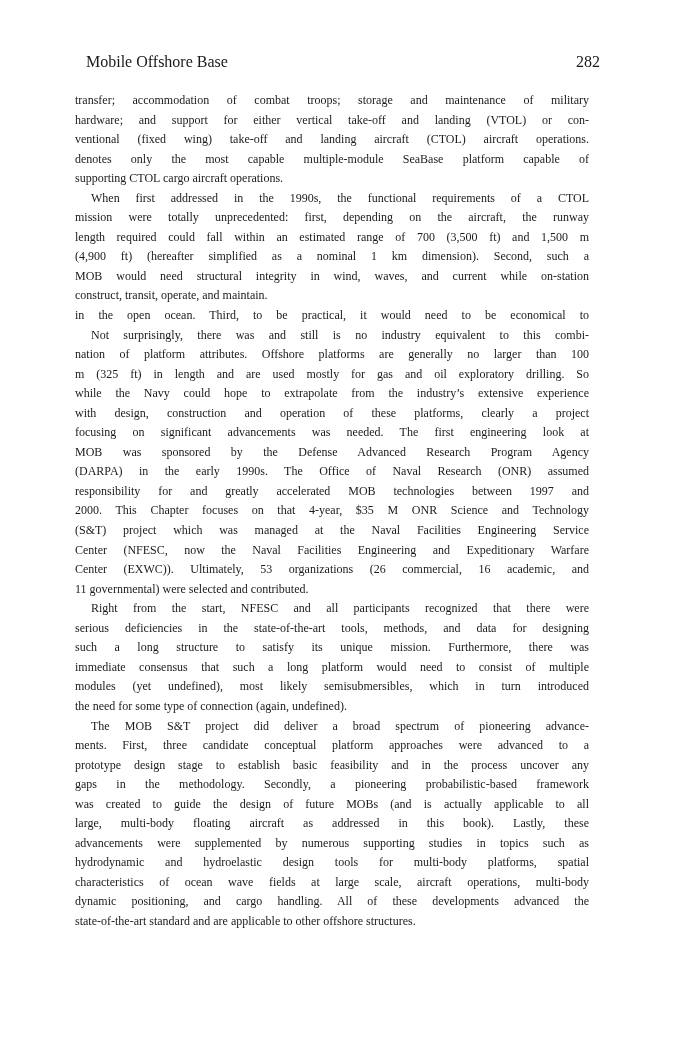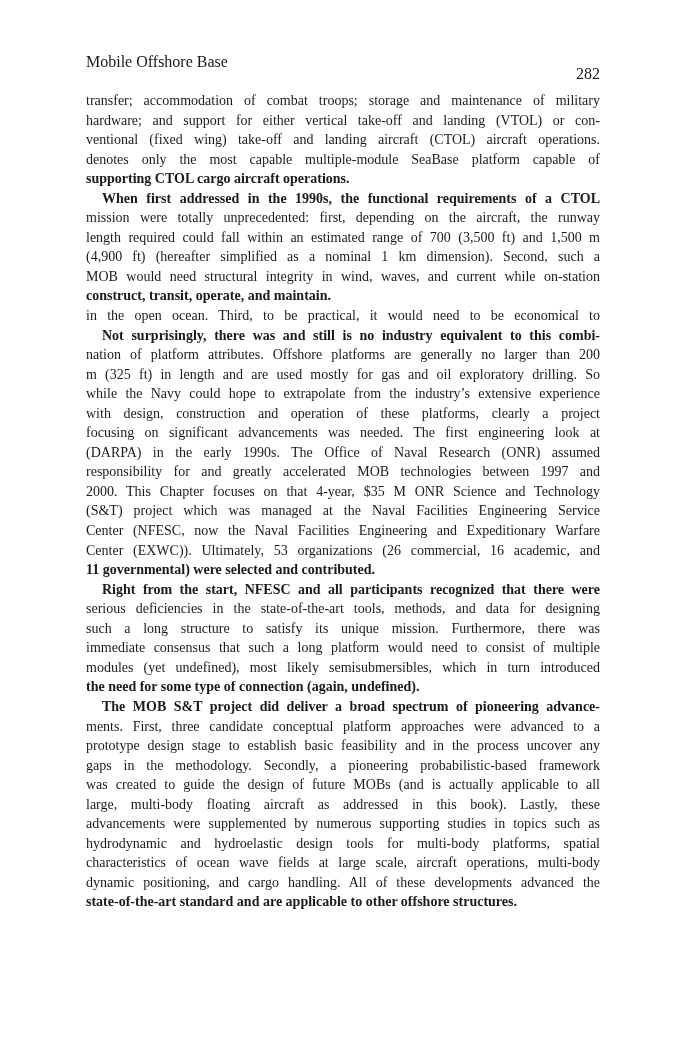--- a/index.html
+++ b/index.html
@@ -1,26 +1,26 @@
 <!DOCTYPE html>
 <html><head>
   <meta charset="utf-8">
   <style>
     html, body { margin: 0; padding: 0; background: #ffffff; }
     body { width: 683px; height: 1037px; position: relative; overflow: hidden;
       font-family: "Liberation Serif", "DejaVu Serif", serif; color: #1a1a1a; }
     .header { position: absolute; left: 86px; top: 54px; width: 514px; height: 16px;
       font-size: 16px; line-height: 16px; }
     .header .title { position: absolute; left: 0; top: 0; }
-    .header .page-num { position: absolute; right: 0; top: 12px; }
-    .body { position: absolute; left: 86px; top: 91px; width: 514px; font-size: 14px; }
+    .header .page-num { position: absolute; right: 0; top: 0; }
+    .body { position: absolute; left: 75px; top: 91px; width: 514px; font-size: 12px; }
     .line { display: block; height: 19.55px; line-height: 19.55px; white-space: nowrap;
       text-align: justify; text-align-last: justify; overflow: hidden; }
-    .line.last { text-align-last: left; font-weight: bold; }
-    .line.indent { padding-left: 16px; font-weight: bold; }
+    .line.last { text-align-last: left; }
+    .line.indent { padding-left: 16px; }
   </style>
 </head>
 <body>
 
 <div class="header">
   <span class="title">Mobile Offshore Base</span>
   <span class="page-num">282</span>
 </div>
 
 <div class="body" id="body-text">
@@ -35,25 +35,26 @@
       <span class="line indent">When first addressed in the 1990s, the functional requirements of a CTOL</span>
       <span class="line">mission were totally unprecedented: first, depending on the aircraft, the runway</span>
       <span class="line">length required could fall within an estimated range of 700 (3,500 ft) and 1,500 m</span>
       <span class="line">(4,900 ft) (hereafter simplified as a nominal 1 km dimension). Second, such a</span>
       <span class="line">MOB would need structural integrity in wind, waves, and current while on-station</span>
       <span class="line last">construct, transit, operate, and maintain.</span>
       <span class="line">in the open ocean. Third, to be practical, it would need to be economical to</span>
     </div>
     <div>
       <span class="line indent">Not surprisingly, there was and still is no industry equivalent to this combi-</span>
-      <span class="line">nation of platform attributes. Offshore platforms are generally no larger than 200</span>
+      <span class="line">nation of platform attributes. Offshore platforms are generally no larger than 100</span>
       <span class="line">m (325 ft) in length and are used mostly for gas and oil exploratory drilling. So</span>
       <span class="line">while the Navy could hope to extrapolate from the industry’s extensive experience</span>
       <span class="line">with design, construction and operation of these platforms, clearly a project</span>
       <span class="line">focusing on significant advancements was needed. The first engineering look at</span>
+      <span class="line">MOB was sponsored by the Defense Advanced Research Program Agency</span>
       <span class="line">(DARPA) in the early 1990s. The Office of Naval Research (ONR) assumed</span>
       <span class="line">responsibility for and greatly accelerated MOB technologies between 1997 and</span>
       <span class="line">2000. This Chapter focuses on that 4-year, $35 M ONR Science and Technology</span>
       <span class="line">(S&amp;T) project which was managed at the Naval Facilities Engineering Service</span>
       <span class="line">Center (NFESC, now the Naval Facilities Engineering and Expeditionary Warfare</span>
       <span class="line">Center (EXWC)). Ultimately, 53 organizations (26 commercial, 16 academic, and</span>
       <span class="line last">11 governmental) were selected and contributed.</span>
     </div>
     <div>
       <span class="line indent">Right from the start, NFESC and all participants recognized that there were</span>

